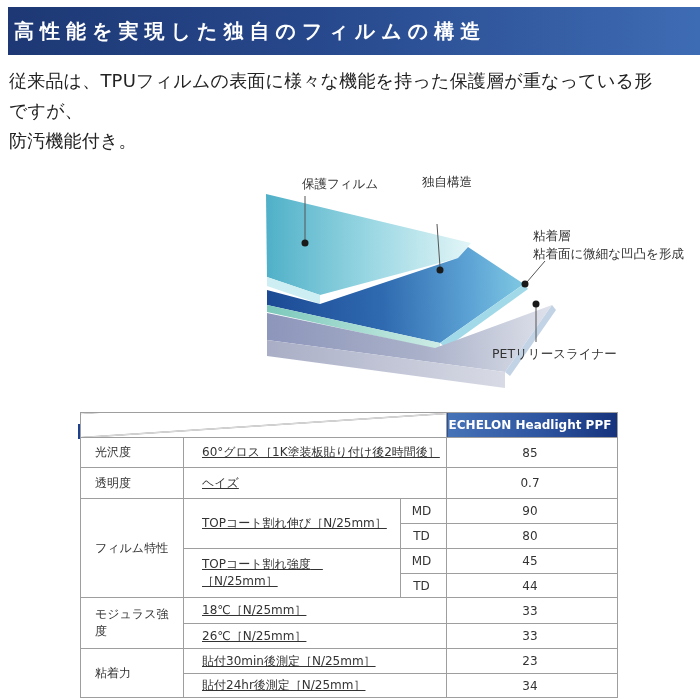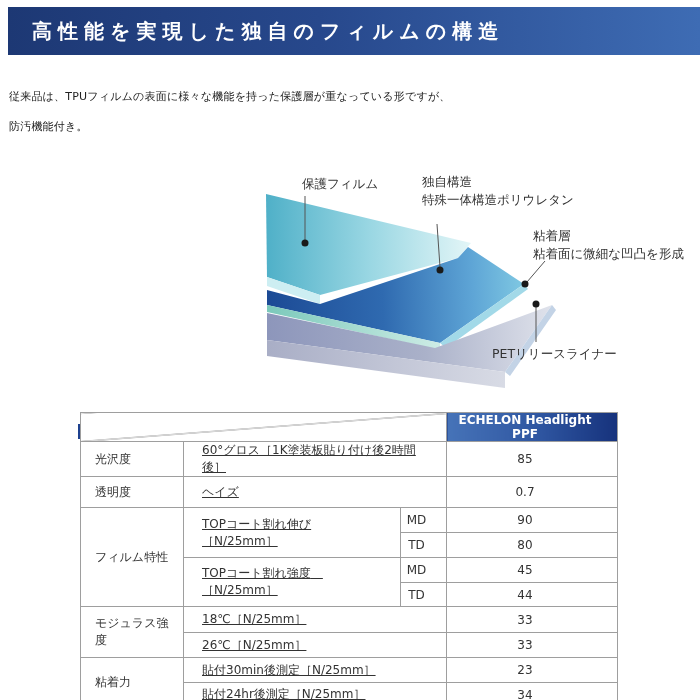--- a/index.html
+++ b/index.html
@@ -9,45 +9,45 @@
     -webkit-font-smoothing:antialiased;overflow:hidden;
   }
   
   .header-bar{
     position:absolute;left:8px;top:7px;right:0;height:48px;
     background:linear-gradient(to right,#1d3874 0%,#27488c 45%,#3e6cb4 100%);
     display:flex;align-items:center;
   }
   .header-bar .title{
     color:#ffffff;font-family:"DejaVu Serif","Liberation Serif",serif;
-    font-size:20px;font-weight:bold;letter-spacing:6px;padding-left:24px;white-space:nowrap;
+    font-size:20px;font-weight:bold;letter-spacing:6px;padding-left:6px;white-space:nowrap;
   }
   
   .intro{
-    position:absolute;left:9px;top:82px;width:660px;
-    font-size:11px;line-height:30px;color:#222222;letter-spacing:0.2px;
+    position:absolute;left:9px;top:66px;width:660px;
+    font-size:18px;line-height:30px;color:#222222;letter-spacing:0.2px;
   }
   
   .diagram{position:absolute;left:0;top:170px;width:700px;height:228px;}
   .diagram svg{position:absolute;left:0;top:0;}
   .dlabel{position:absolute;font-size:12.5px;color:#333333;white-space:nowrap;line-height:18px;}
   
   .section-heading{
     position:absolute;left:78px;top:372px;display:flex;align-items:center;gap:4px;margin-top:47px;
   }
   .section-heading .sq{width:15px;height:15px;background:#1e418f;}
   .section-heading .txt{font-size:18px;font-weight:bold;color:#16337e;letter-spacing:1px;}
   
   .spec-table{
     position:absolute;left:80px;top:412px;
     border-collapse:collapse;table-layout:fixed;
     font-size:12px;color:#333333;
   }
   .spec-table td{
-    border:1px solid #9e9e9e;padding:0 14px 0 0;vertical-align:middle;
+    border:1px solid #9e9e9e;padding:0 4px 0 0;vertical-align:middle;
     background:#ffffff;
   }
   .spec-table td.cat{padding-left:14px;}
   .spec-table td.cond{padding-left:18px;text-decoration:underline;}
   .spec-table td.dir,.spec-table td.val{text-align:center;}
   .spec-table td.diag{
     background:linear-gradient(to bottom right,
       #ffffff calc(50% - 0.7px),#9e9e9e calc(50% - 0.2px),
       #9e9e9e calc(50% + 0.2px),#ffffff calc(50% + 0.7px));
   }
@@ -118,21 +118,20 @@
 
     <circle cx="305" cy="243" r="3.5" fill="#1a1a1a"></circle>
     <circle cx="440" cy="270" r="3.5" fill="#1a1a1a"></circle>
     <circle cx="525" cy="284" r="3.5" fill="#1a1a1a"></circle>
     <circle cx="536" cy="304" r="3.5" fill="#1a1a1a"></circle>
   </svg>
 
   <div class="dlabel" style="left:302px;top:5px;text-align:right;">保護フィルム</div>
   <div class="dlabel" style="left:422px;top:3px;">
     <div>独自構造</div>
-    <div>特殊一体構造ポリウレタン</div>
   </div>
   <div class="dlabel" style="left:533px;top:57px;">
     <div>粘着層</div>
     <div>粘着面に微細な凹凸を形成</div>
   </div>
   <div class="dlabel" style="left:492px;top:175px;">PETリリースライナー</div>
 </div>
 
 <div class="section-heading">
   <div class="sq"></div>

